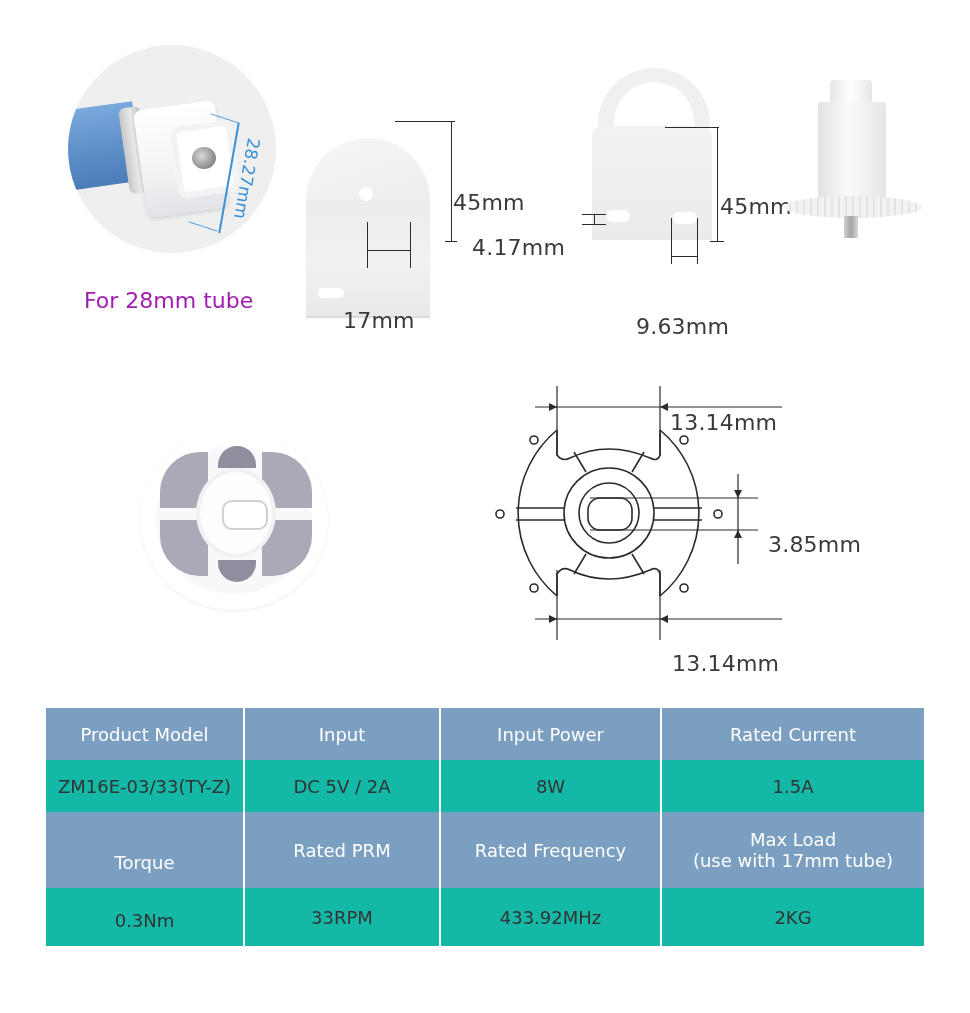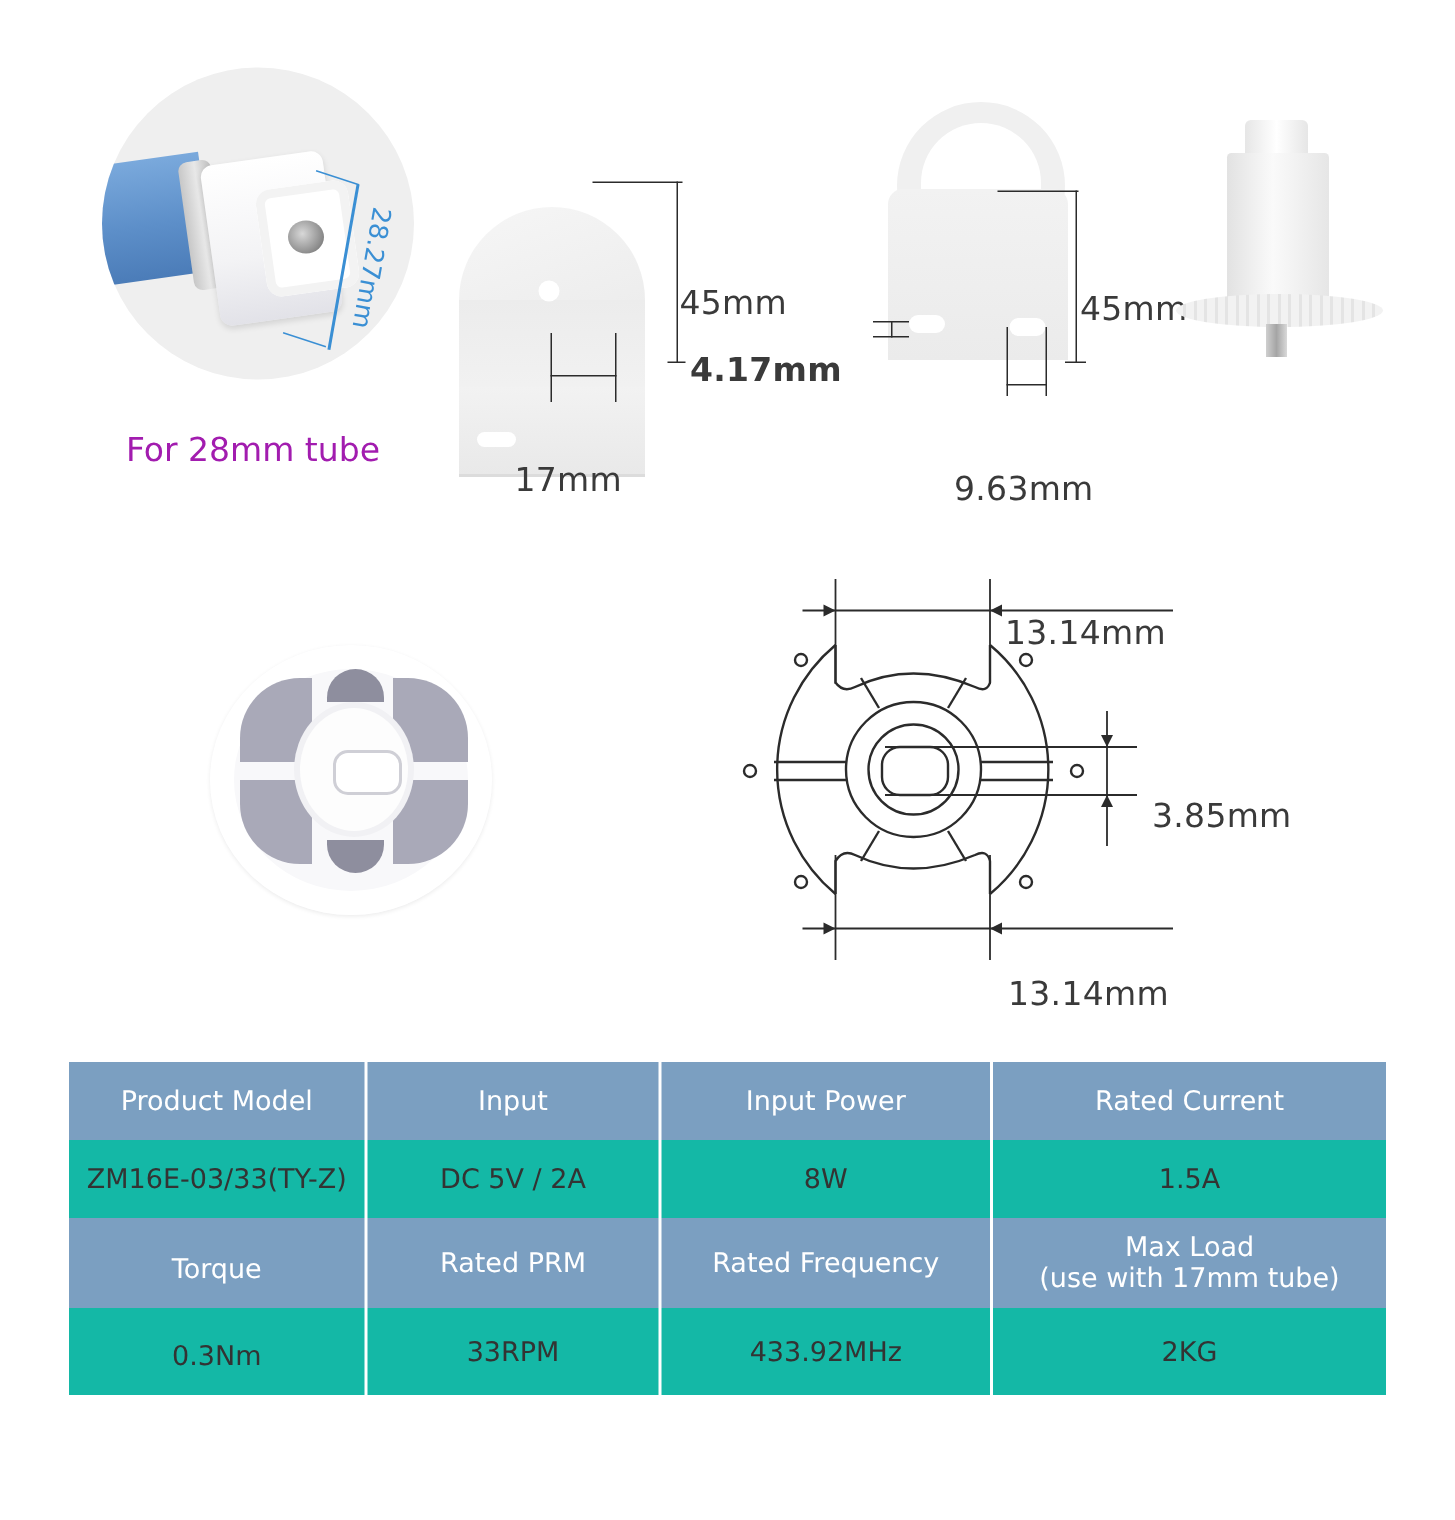--- a/index.html
+++ b/index.html
@@ -175,21 +175,21 @@
   <div class="slot" style="left:673px; top:212px; width:24px; height:12px;"></div>
 
   <div class="line" style="left:665px; top:127px; width:54px; height:1px;"></div>
   <div class="line" style="left:717px; top:127px; width:1px; height:115px;"></div>
   <div class="line" style="left:710px; top:241px; width:14px; height:1px;"></div>
   <div class="dim-text" style="left:720px; top:164px;">45mm</div>
 
   <div class="line" style="left:582px; top:214px; width:24px; height:1px;"></div>
   <div class="line" style="left:582px; top:224px; width:24px; height:1px;"></div>
   <div class="line" style="left:594px; top:214px; width:1px; height:11px;"></div>
-  <div class="dim-text" style="left:460px; top:205px;font-weight:bold;">4.17mm</div>
+  <div class="dim-text" style="left:472px; top:205px;">4.17mm</div>
 
   <div class="line" style="left:671px; top:218px; width:1px; height:46px;"></div>
   <div class="line" style="left:697px; top:218px; width:1px; height:46px;"></div>
   <div class="line" style="left:671px; top:256px; width:27px; height:1px;"></div>
   <div class="dim-text" style="left:636px; top:284px;">9.63mm</div>
 </div>
 
 <div>
   <div class="cap-top"></div>
   <div class="cap-body"></div>
@@ -281,21 +281,21 @@
     <td>Input Power</td>
     <td>Rated Current</td>
   </tr>
   <tr class="val">
     <td>ZM16E-03/33(TY-Z)</td>
     <td>DC 5V / 2A</td>
     <td>8W</td>
     <td>1.5A</td>
   </tr>
   <tr class="hdr">
-    <td style="padding-top:8px;">Torque</td>
+    <td style="padding-top:24px;">Torque</td>
     <td>Rated PRM</td>
     <td>Rated Frequency</td>
     <td>
       <span class="l2">Max Load</span>
       <span class="l2">(use with 17mm tube)</span>
     </td>
   </tr>
   <tr class="val">
     <td style="padding-top:6px;margin-top:44px;">0.3Nm</td>
     <td>33RPM</td>

